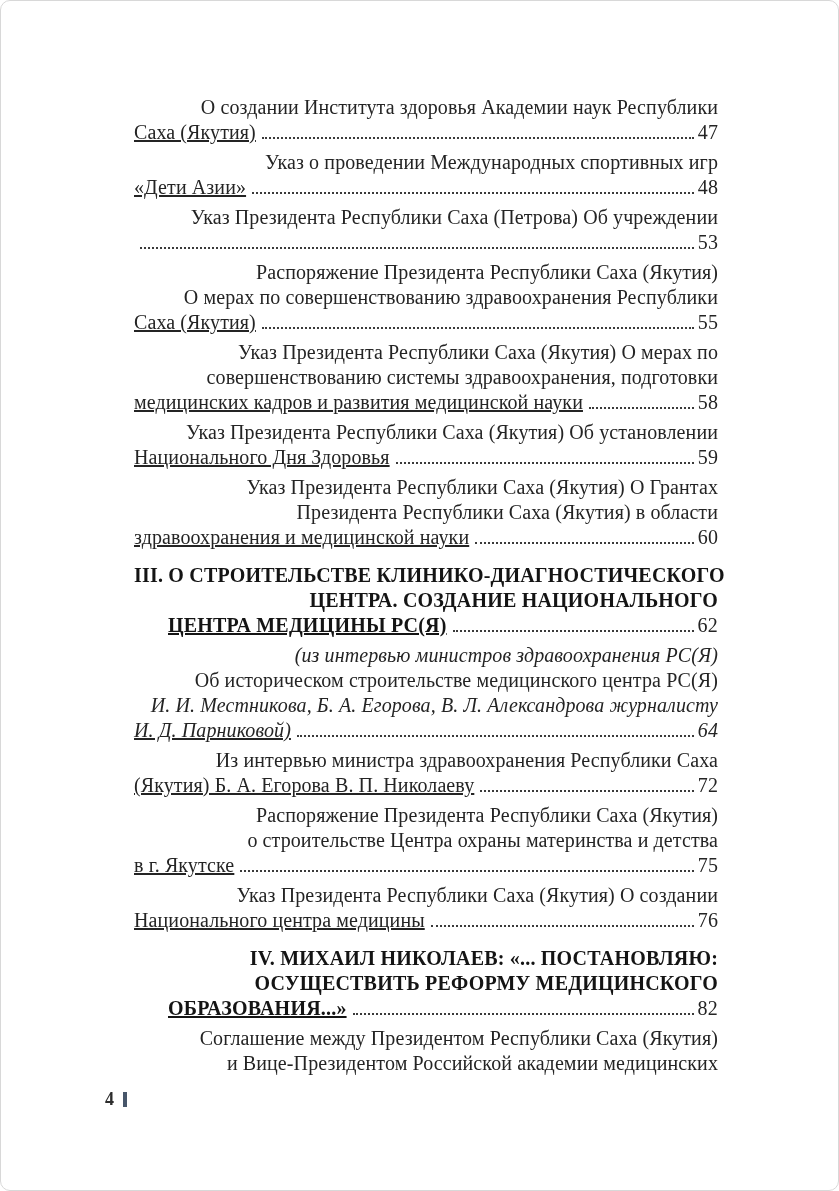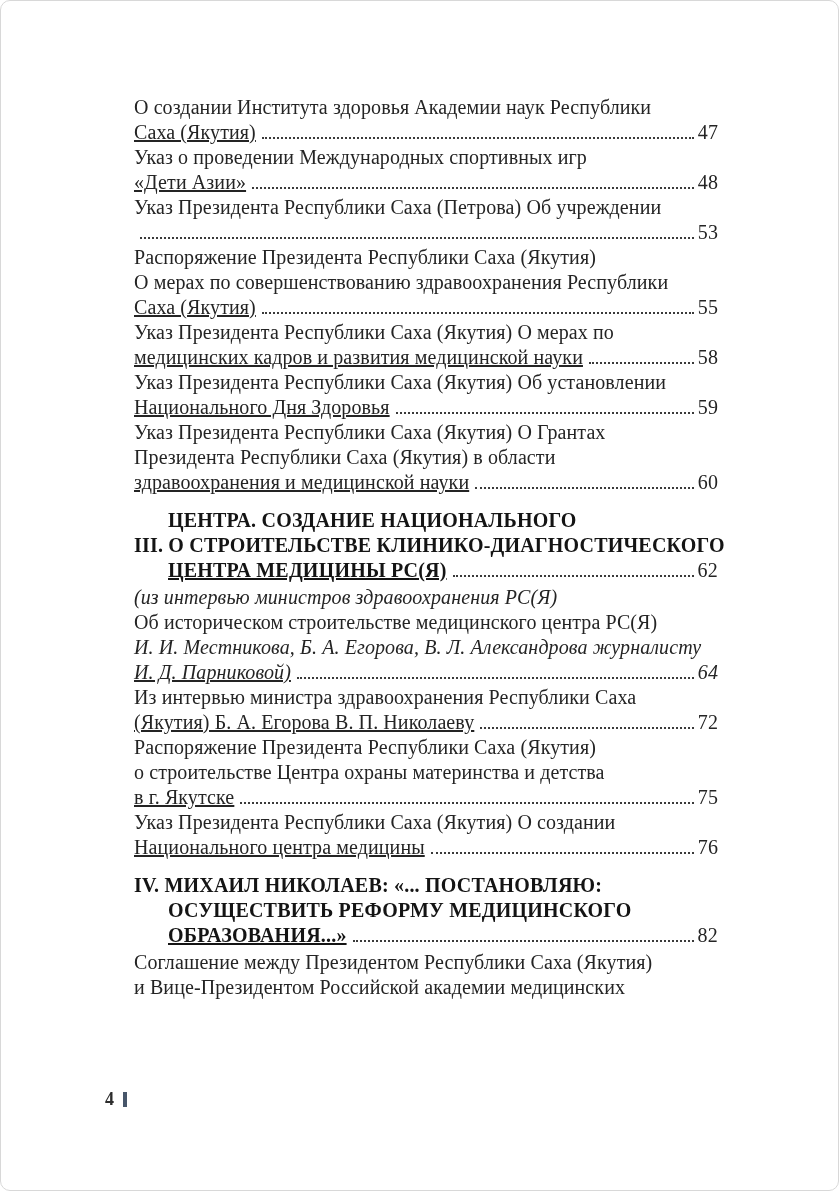--- a/index.html
+++ b/index.html
@@ -21,31 +21,32 @@
   }
   .toc {
     position: absolute;
     left: 133px;
     top: 94px;
     width: 584px;
   }
   .entry {
     font-size: 20px;
     line-height: 25px;
+    margin-top: 5px;
     letter-spacing: 0.1px;
   }
   .entry:first-child { margin-top: 0; }
   .entry.section {
     font-weight: bold;
     color: #141414;
     margin-top: 13px;
     margin-bottom: 2px;
     letter-spacing: 0.2px;
   }
-  .line { white-space: nowrap; }
+  .line { white-space: nowrap; text-align: right; }
   .line.hang { padding-left: 34px; }
   .line.italic { font-style: italic; }
   .line.with-page {
     display: flex;
     align-items: baseline;
     white-space: nowrap;
   }
   .line.with-page .txt { flex: 0 0 auto; text-decoration: underline; }
   .leader {
     flex: 1 1 auto;
@@ -110,20 +111,21 @@
         <div class="line">Распоряжение Президента Республики Саха (Якутия)</div>
         <div class="line">О мерах по совершенствованию здравоохранения Республики</div>
         <div class="line with-page">
           <span class="txt">Саха (Якутия)</span>
           <span class="leader"></span>
           <span class="pagenum">55</span>
         </div>
       </div>
       <div class="entry">
         <div class="line">Указ Президента Республики Саха (Якутия) О мерах по</div>
+        <div class="line">совершенствованию системы здравоохранения, подготовки</div>
         <div class="line with-page">
           <span class="txt">медицинских кадров и развития медицинской науки</span>
           <span class="leader"></span>
           <span class="pagenum">58</span>
         </div>
       </div>
       <div class="entry">
         <div class="line">Указ Президента Республики Саха (Якутия) Об установлении</div>
         <div class="line with-page">
           <span class="txt">Национального Дня Здоровья</span>
@@ -134,22 +136,22 @@
       <div class="entry">
         <div class="line">Указ Президента Республики Саха (Якутия) О Грантах</div>
         <div class="line">Президента Республики Саха (Якутия) в области</div>
         <div class="line with-page">
           <span class="txt">здравоохранения и медицинской науки</span>
           <span class="leader"></span>
           <span class="pagenum">60</span>
         </div>
       </div>
       <div class="entry section">
+        <div class="line">III. О СТРОИТЕЛЬСТВЕ КЛИНИКО-ДИАГНОСТИЧЕСКОГО</div>
         <div class="line hang">ЦЕНТРА. СОЗДАНИЕ НАЦИОНАЛЬНОГО</div>
-        <div class="line">III. О СТРОИТЕЛЬСТВЕ КЛИНИКО-ДИАГНОСТИЧЕСКОГО</div>
         <div class="line hang with-page">
           <span class="txt">ЦЕНТРА МЕДИЦИНЫ РС(Я)</span>
           <span class="leader"></span>
           <span class="pagenum">62</span>
         </div>
       </div>
       <div class="entry">
         <div class="line italic">(из интервью министров здравоохранения РС(Я)</div>
         <div class="line">Об историческом строительстве медицинского центра РС(Я)</div>
         <div class="line italic">И. И. Местникова, Б. А. Егорова, В. Л. Александрова журналисту</div>

